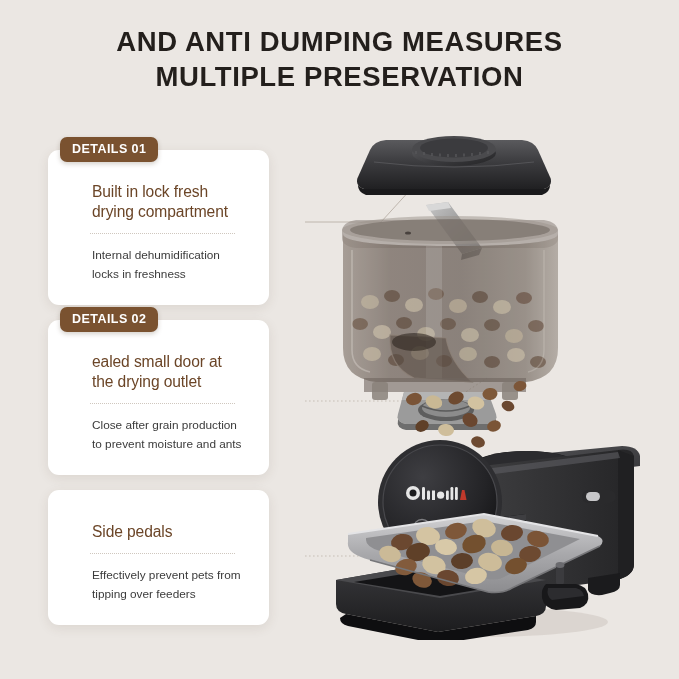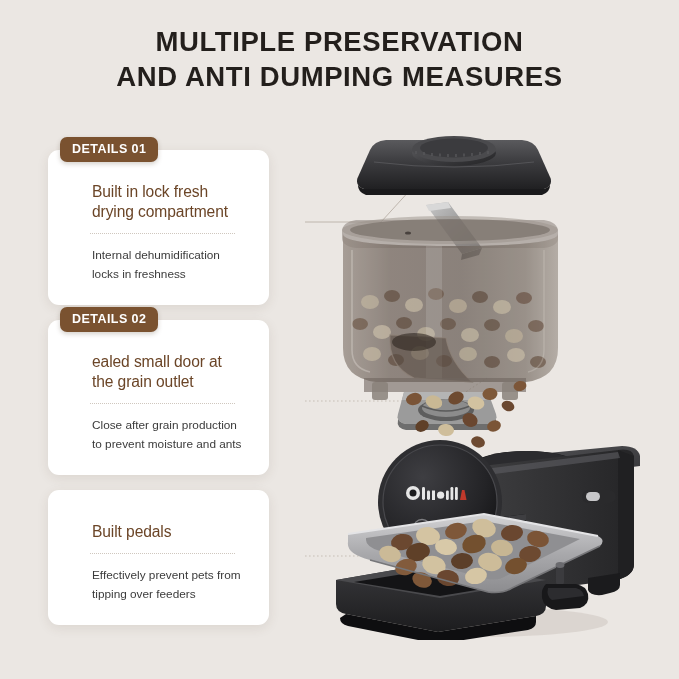--- a/index.html
+++ b/index.html
@@ -65,22 +65,22 @@
   .card-1{left:48px;top:150px;}
   .card-2{left:48px;top:320px;}
   .card-3{left:48px;top:490px;}
 </style>
 </head>
 <body>
 
 <div id="page">
 
   <div class="title-wrap">
+    <div class="title-line">AND ANTI DUMPING MEASURES</div>
     <div class="title-line">MULTIPLE PRESERVATION</div>
-    <div class="title-line">AND ANTI DUMPING MEASURES</div>
   </div>
 
   <svg class="connectors" viewBox="0 0 679 679">
 
     <g>
       <path d="M305 222 L381 222 L432 166" fill="none" stroke="#B9B0A7" stroke-width="0.9"></path>
     </g>
 
     <g>
       <path d="M305 401 L452 401 L487 378" fill="none" stroke="#C3BAB1" stroke-width="0.9" stroke-dasharray="1.6 2.4"></path>
@@ -367,27 +367,27 @@
     <div class="card-body">
       <h3 class="card-heading">Built in lock fresh drying compartment</h3>
       <div class="divider"></div>
       <p class="card-text">Internal dehumidification locks in freshness</p>
     </div>
   </div>
 
   <div class="card card-2">
     <div class="badge">DETAILS 02</div>
     <div class="card-body">
-      <h3 class="card-heading">ealed small door at the grain outlet</h3>
+      <h3 class="card-heading">ealed small door at the drying outlet</h3>
       <div class="divider"></div>
       <p class="card-text">Close after grain production to prevent moisture and ants</p>
     </div>
   </div>
 
   <div class="card card-3">
     <div class="card-body">
-      <h3 class="card-heading">Built pedals</h3>
+      <h3 class="card-heading">Side pedals</h3>
       <div class="divider"></div>
       <p class="card-text">Effectively prevent pets from tipping over feeders</p>
     </div>
   </div>
 
 </div>
 
 </body></html>

